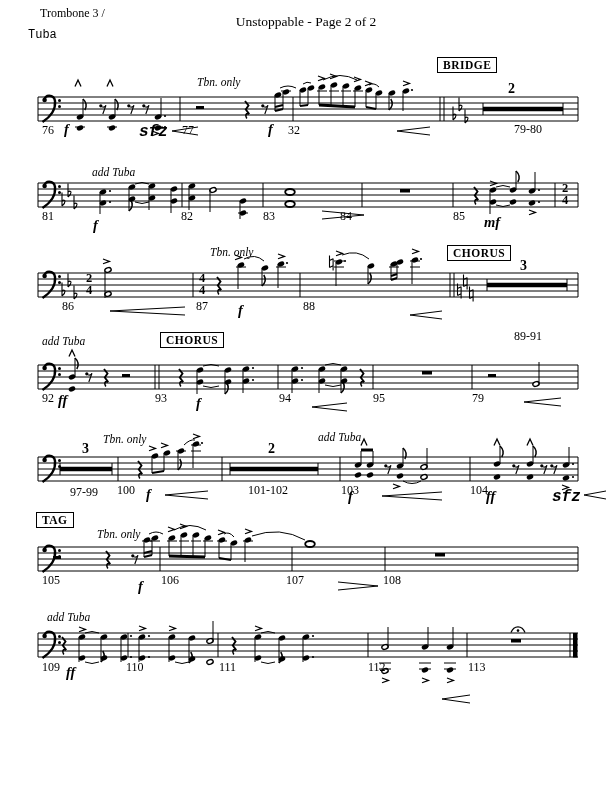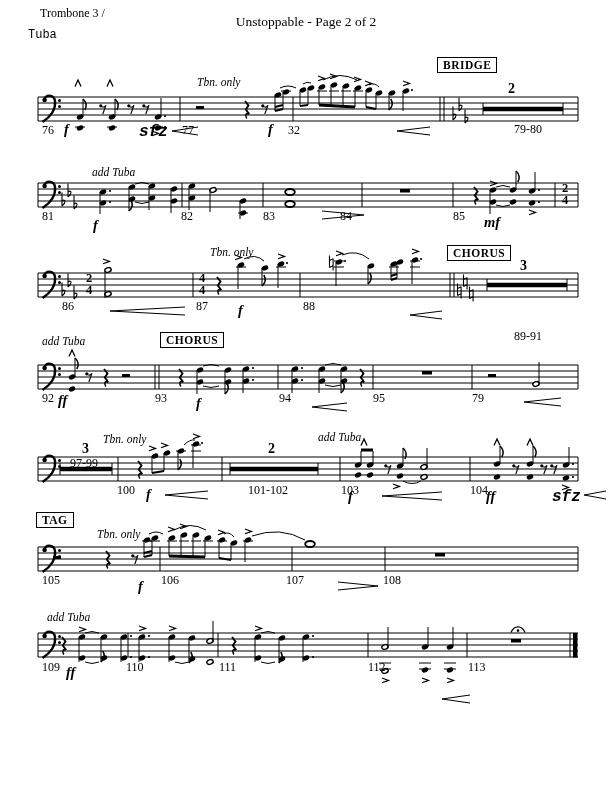--- a/index.html
+++ b/index.html
@@ -516,21 +516,21 @@
   <div class="t mnum" style="left:453px;top:209px;">85</div>
   <div class="t mnum" style="left:42px;top:299px;padding-left:20px;">86</div>
   <div class="t mnum" style="left:196px;top:299px;">87</div>
   <div class="t mnum" style="left:303px;top:299px;">88</div>
   <div class="t mnum" style="left:514px;top:300px;margin-top:29px;">89-91</div>
   <div class="t mnum" style="left:42px;top:391px;">92</div>
   <div class="t mnum" style="left:155px;top:391px;">93</div>
   <div class="t mnum" style="left:279px;top:391px;">94</div>
   <div class="t mnum" style="left:373px;top:391px;">95</div>
   <div class="t mnum" style="left:472px;top:391px;">79</div>
-  <div class="t mnum" style="left:70px;top:456px;">97-99</div>
+  <div class="t mnum" style="left:70px;top:485px;">97-99</div>
   <div class="t mnum" style="left:117px;top:483px;">100</div>
   <div class="t mnum" style="left:248px;top:483px;">101-102</div>
   <div class="t mnum" style="left:341px;top:483px;">103</div>
   <div class="t mnum" style="left:470px;top:483px;">104</div>
   <div class="t mnum" style="left:42px;top:573px;">105</div>
   <div class="t mnum" style="left:161px;top:573px;">106</div>
   <div class="t mnum" style="left:286px;top:573px;">107</div>
   <div class="t mnum" style="left:383px;top:573px;">108</div>
   <div class="t mnum" style="left:42px;top:660px;">109</div>
   <div class="t mnum" style="left:126px;top:660px;">110</div>

